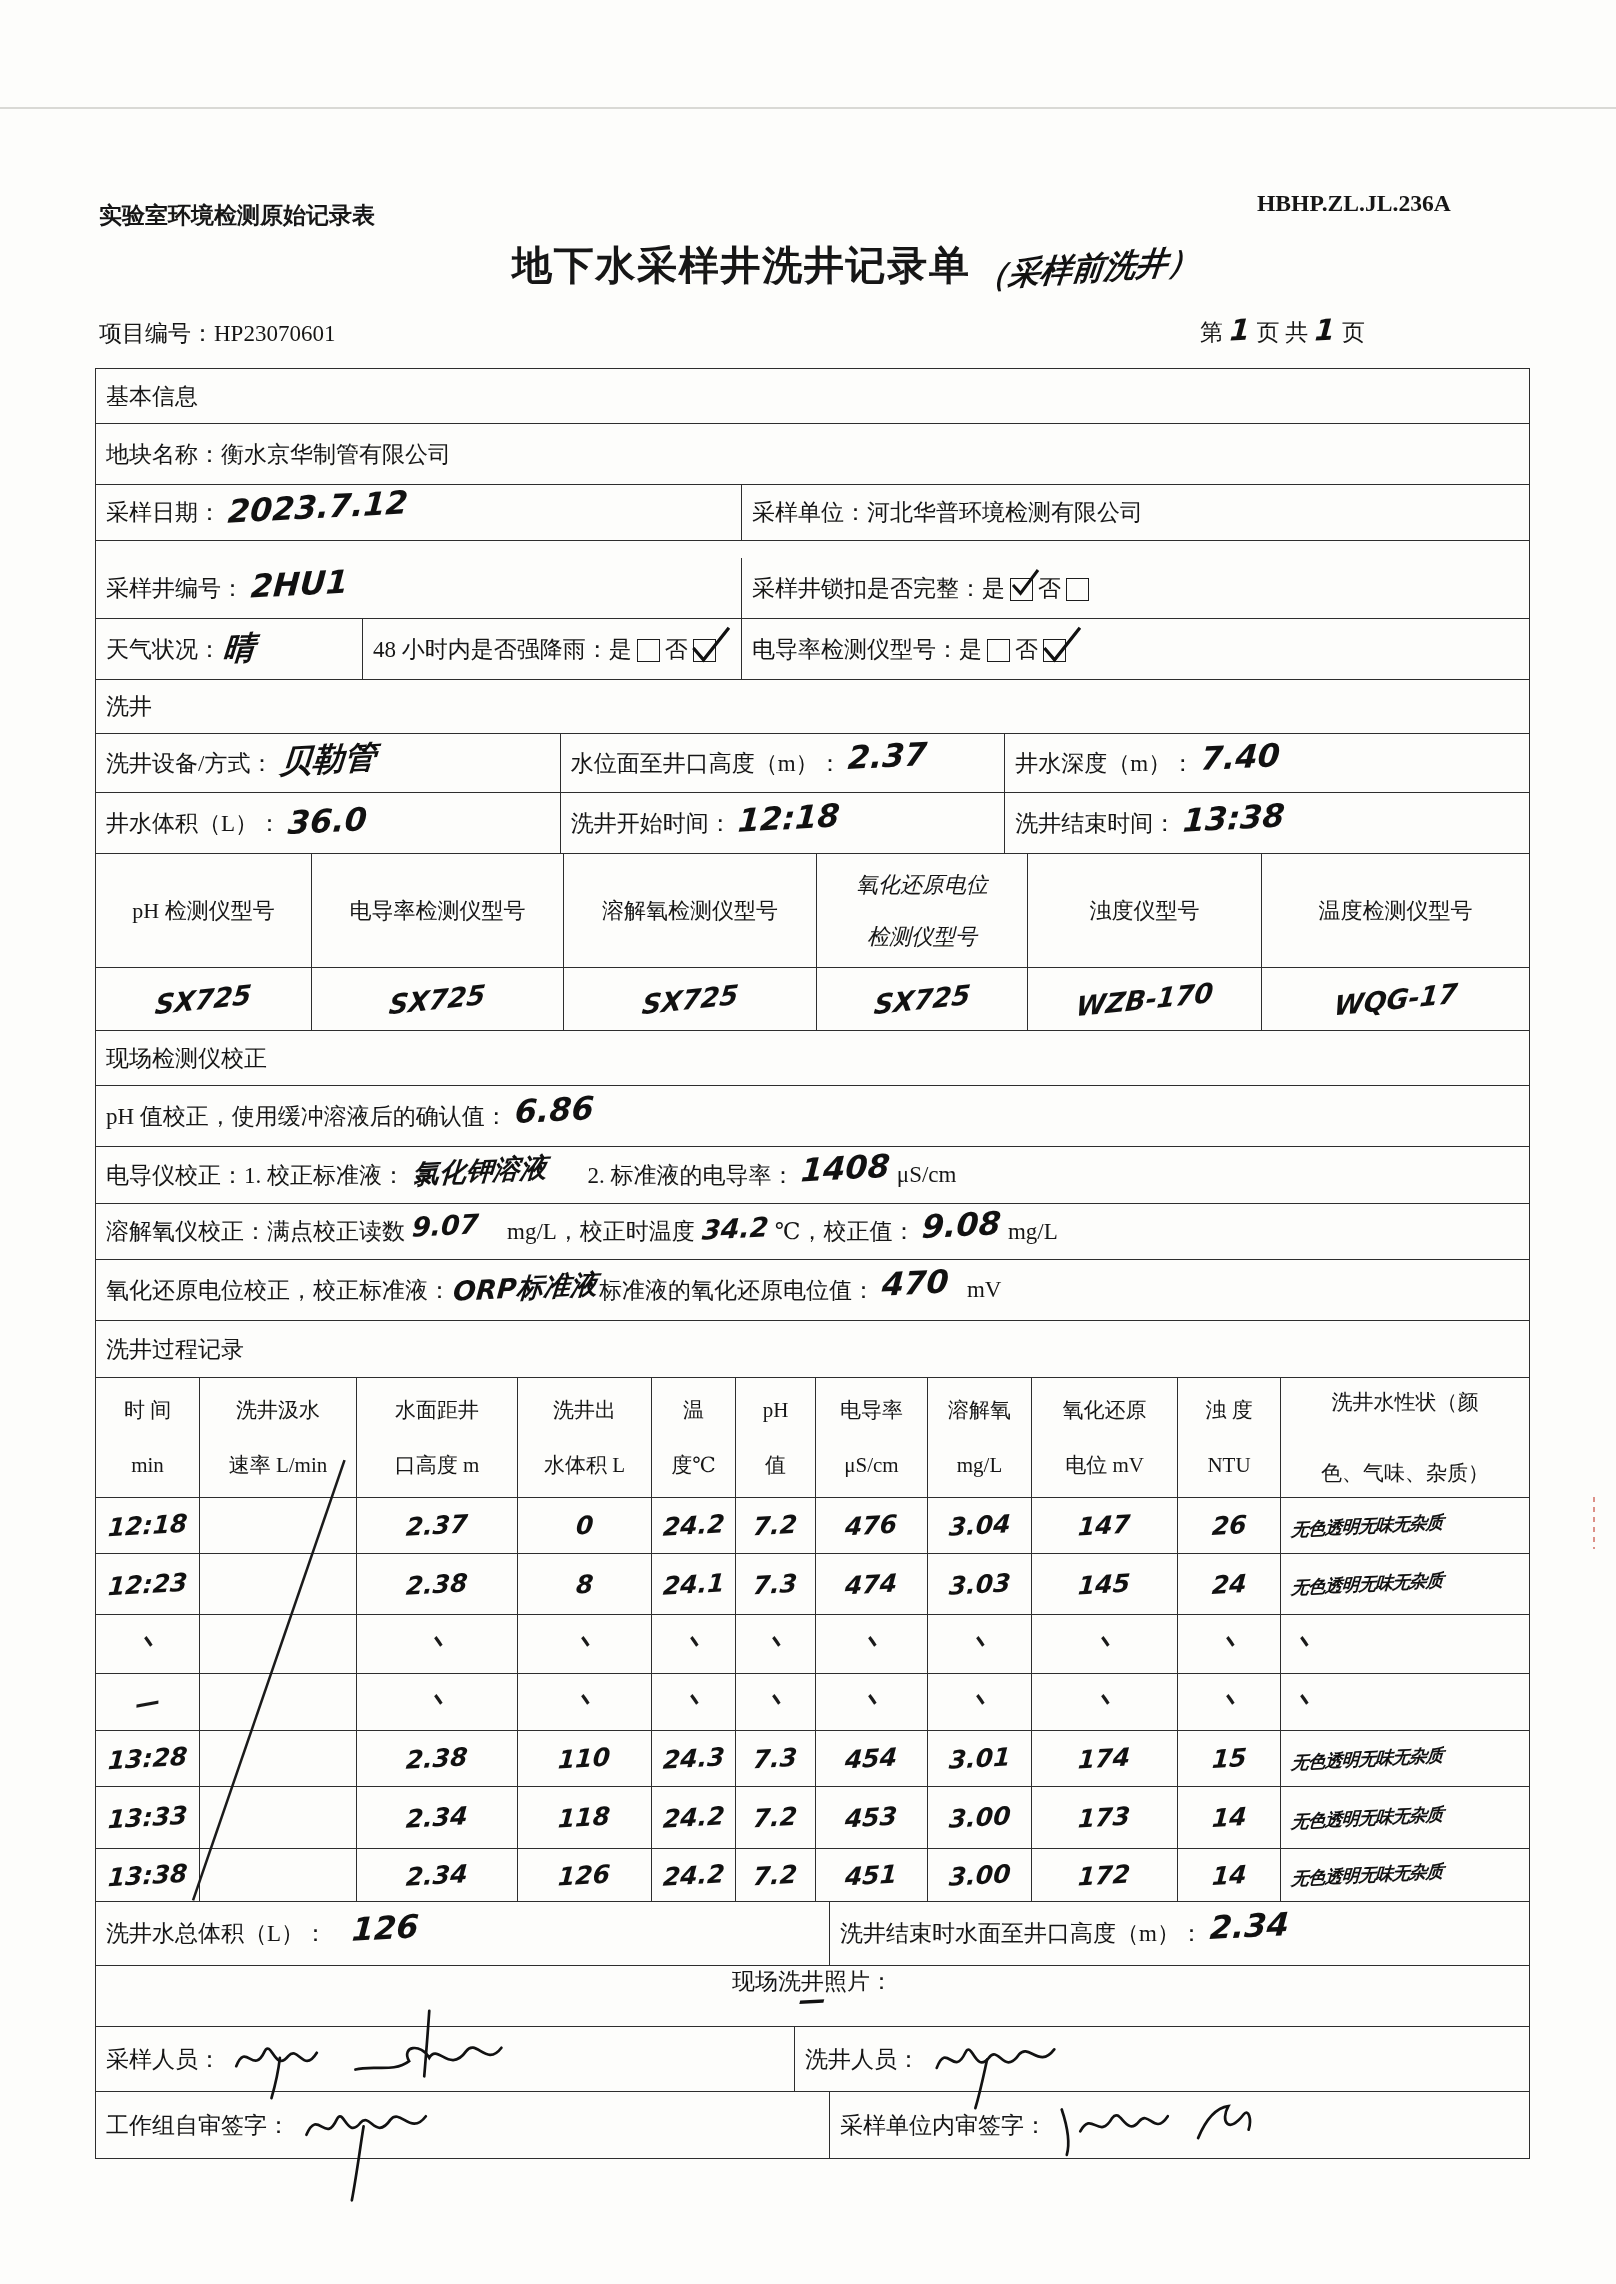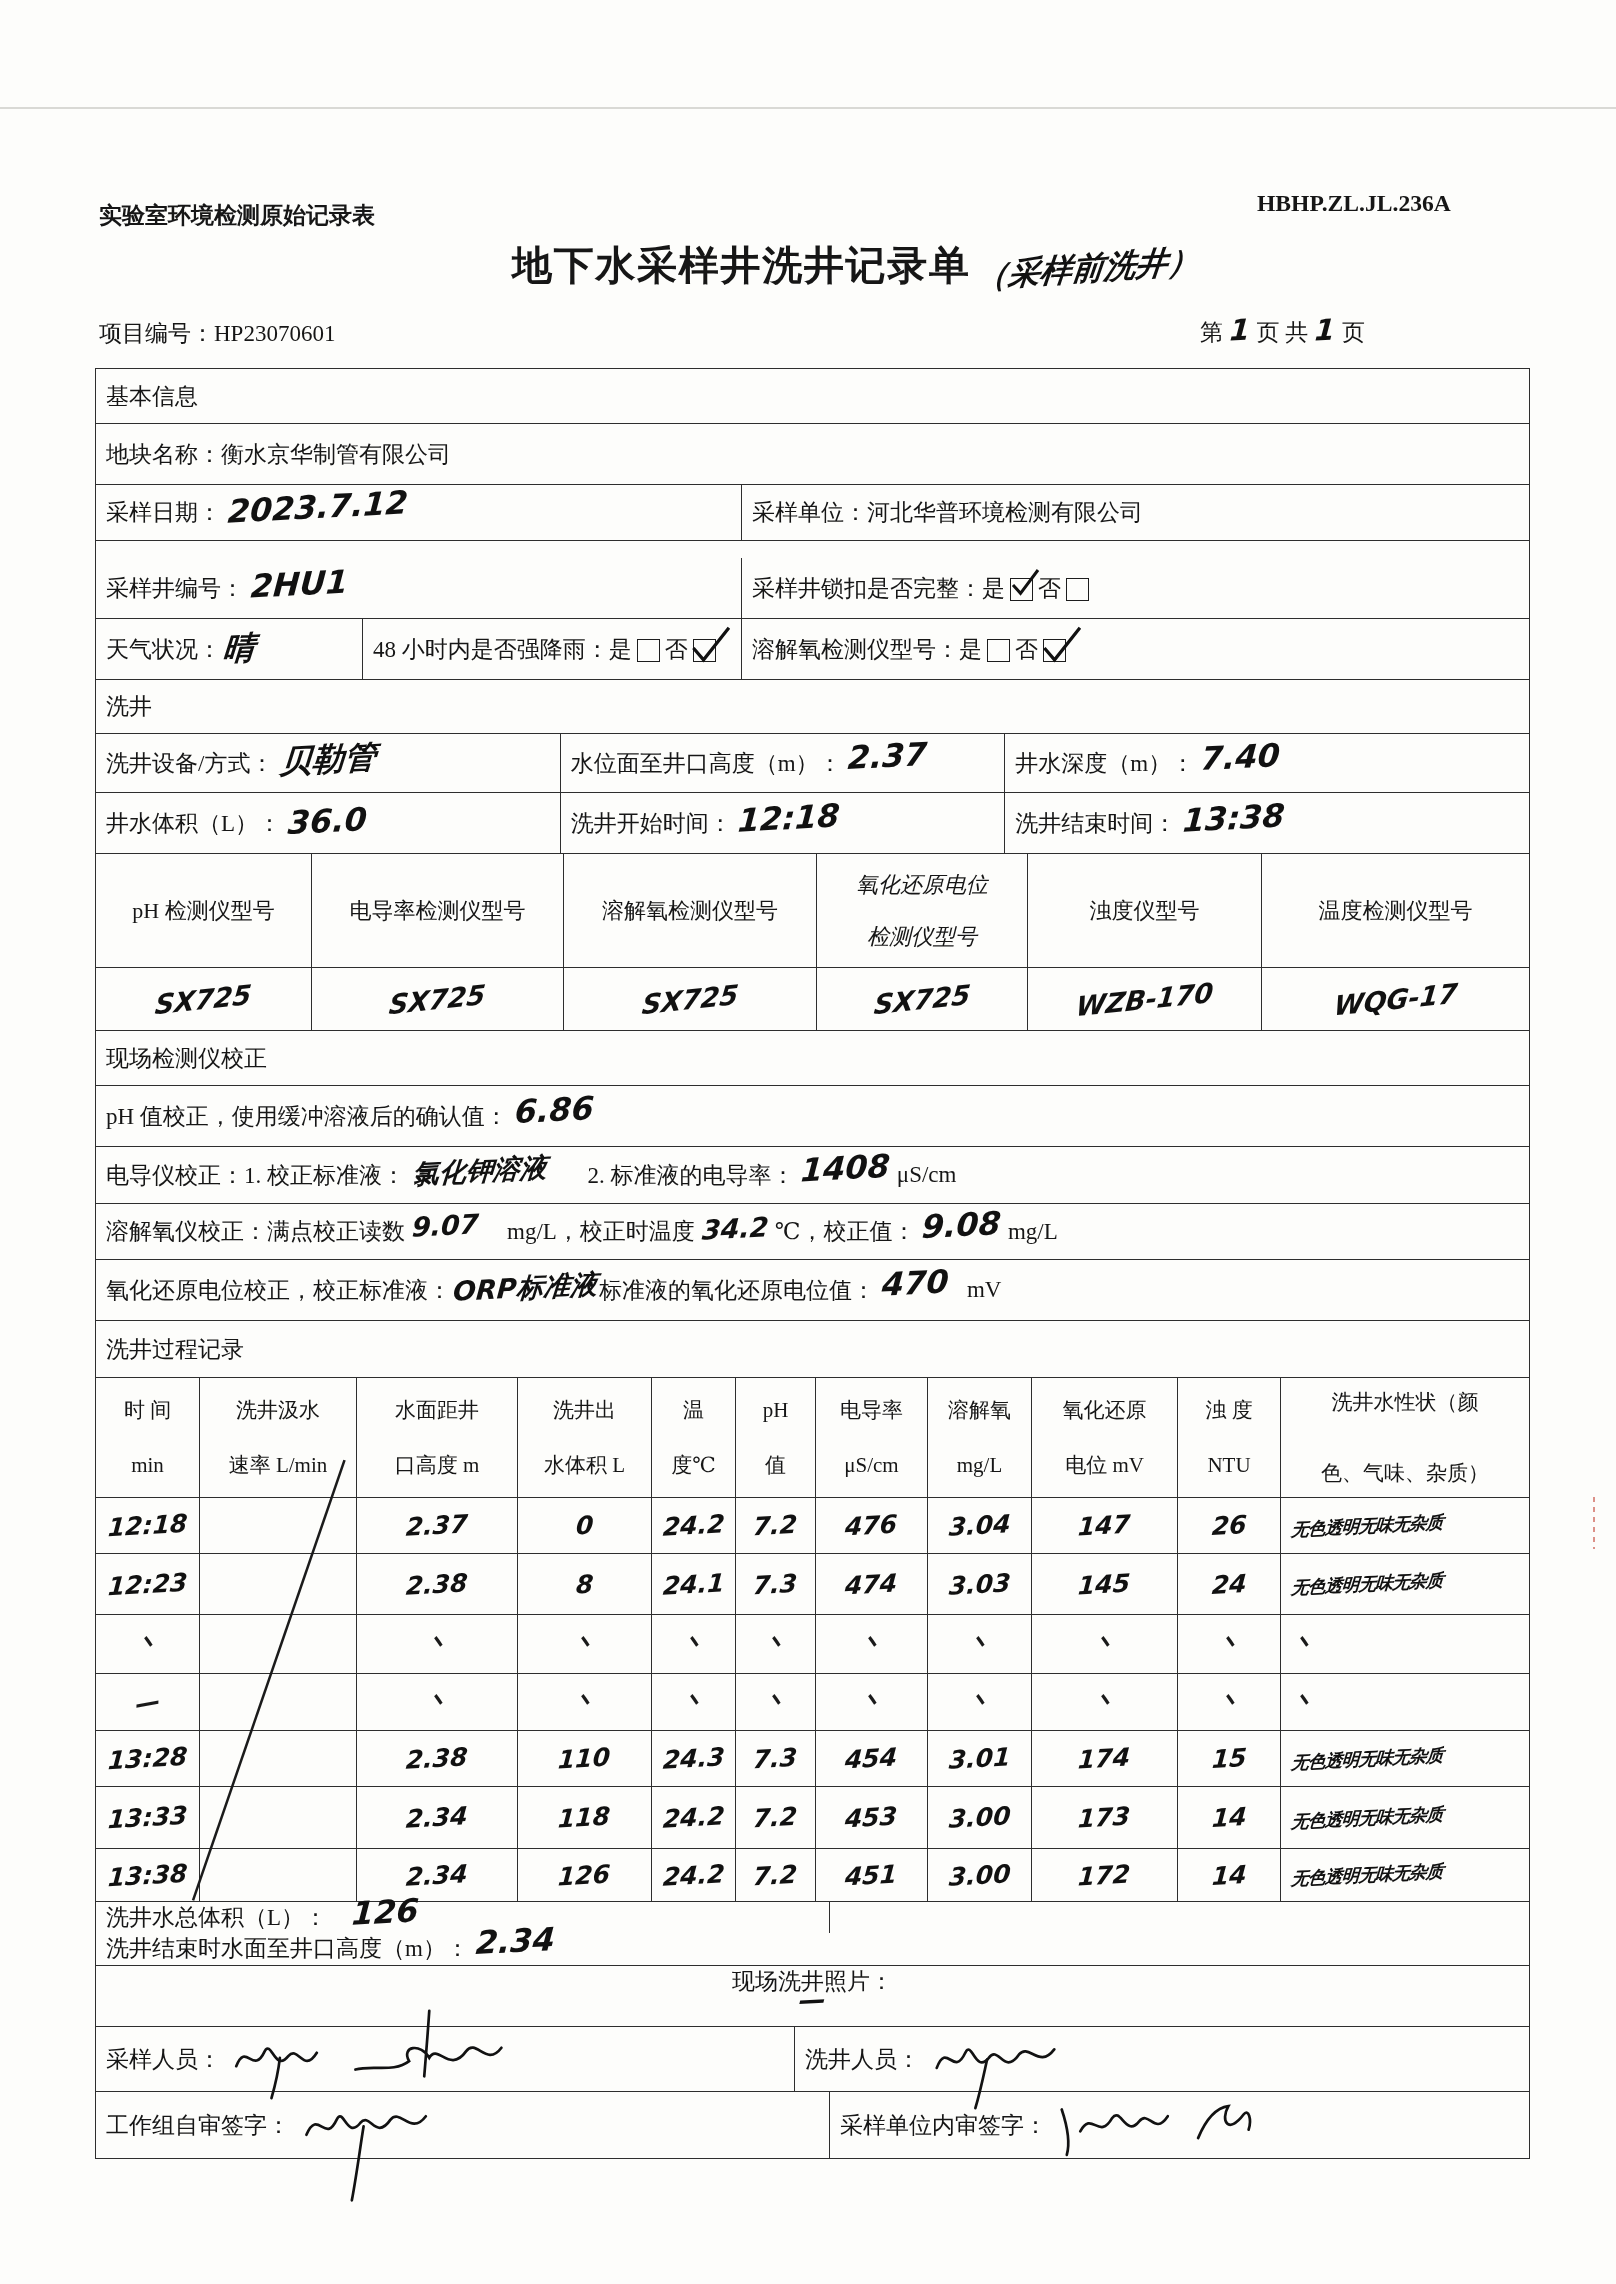--- a/index.html
+++ b/index.html
@@ -121,21 +121,21 @@
       <span class="lbl">是</span>
       <span class="cb"></span>
       <span class="lbl">否</span>
       <span class="cb">
           <svg width="44" height="44" viewBox="0 0 52 52">
             <polyline points="4,26 16,40 46,2" fill="none" stroke="#111" stroke-width="3.8"></polyline>
           </svg>
         </span>
     </div>
     <div class="c" style="width:787px;">
-      <span class="lbl">溶解氧检测仪型号：</span>
+      <span class="lbl">电导率检测仪型号：</span>
       <span class="lbl">是</span>
       <span class="cb"></span>
       <span class="lbl">否</span>
       <span class="cb">
           <svg width="44" height="44" viewBox="0 0 52 52">
             <polyline points="4,26 16,40 46,2" fill="none" stroke="#111" stroke-width="3.8"></polyline>
           </svg>
         </span>
     </div>
   </div>
@@ -547,21 +547,21 @@
         </div>
         <div class="c pc left" style="width: 248px;">
           <span class="hw sm" style="margin: 0px;">无色透明无味无杂质</span>
         </div>
       </div>
       <svg id="slash-overlay" width="1433" height="404" viewBox="0 0 1702 480">
       <line x1="295" y1="-45" x2="115" y2="478"></line>
     </svg>
   </div>
 
-  <div class="row" style="height:64px;flex-direction:column;">
+  <div class="row" style="height:64px;">
     <div class="c" style="width:734px;">
       <span class="lbl">洗井水总体积（L）：</span>
         <span class="hw big" style="margin-left:25px;margin-top:-11.8px;">126</span>
     </div>
     <div class="c" style="width:699px;">
       <span class="lbl">洗井结束时水面至井口高度（m）：</span>
         <span class="hw big" style="margin-top:-15px;">2.34</span>
     </div>
   </div>
 

